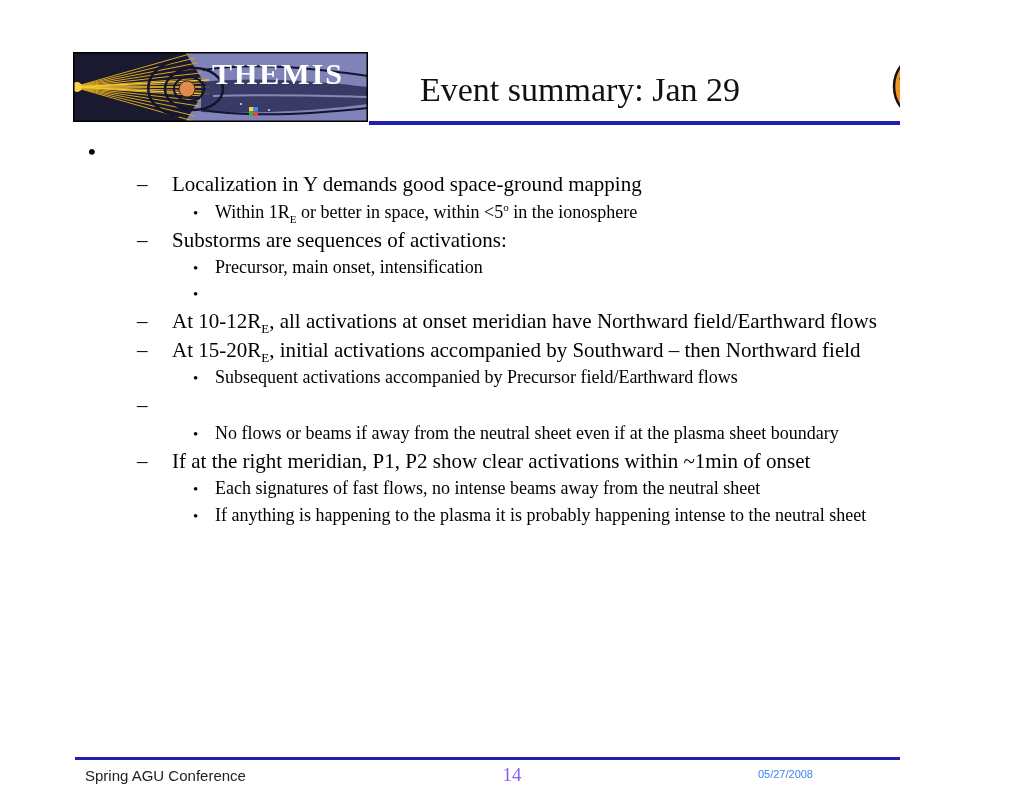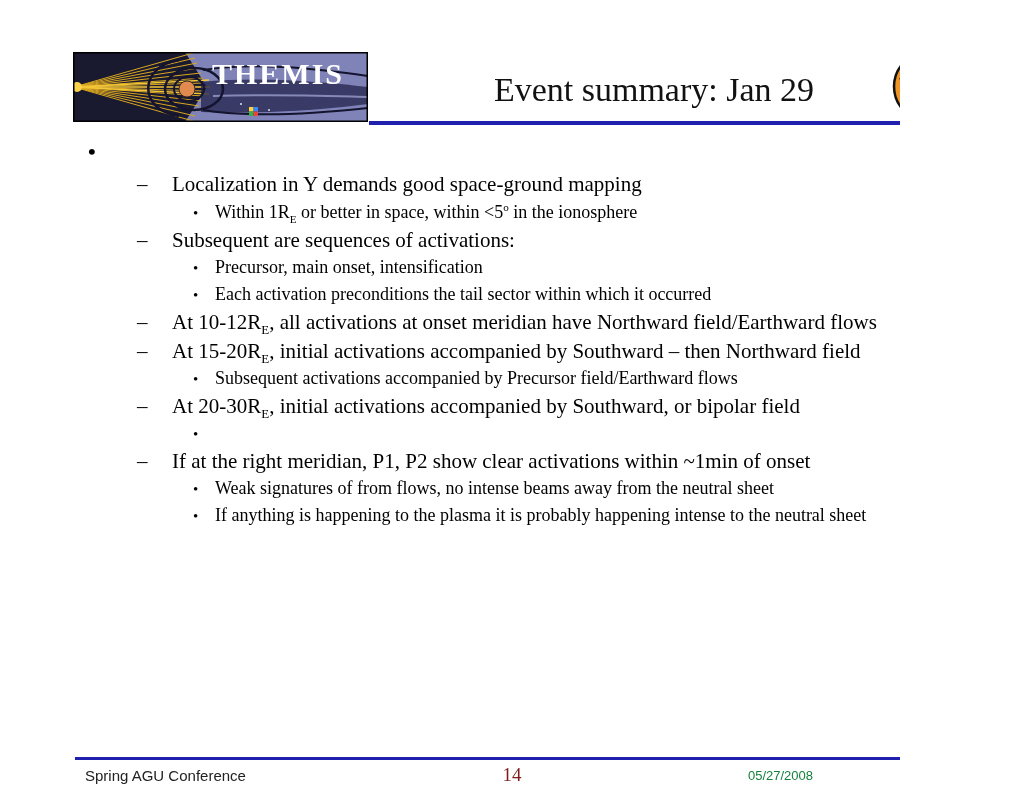--- a/index.html
+++ b/index.html
@@ -9,21 +9,21 @@
     background:#ffffff;
     font-family:"Liberation Serif", serif;
     color:#000;
     overflow:hidden;
     margin-top:24px;
   }
   
   .banner{position:absolute;left:73px;top:28px;width:295px;height:70px;}
   .title{
     position:absolute;left:420px;top:46px;width:468px;height:40px;
-    font-size:34px;line-height:40px;text-align:center;color:#111;
+    font-size:34px;line-height:40px;text-align:left;color:#111;
     white-space:nowrap;
   }
   .hdr-line{position:absolute;left:369px;top:97px;width:586px;height:4px;z-index:0;}
   .logo{position:absolute;left:892px;top:26px;width:73px;height:73px;z-index:2;}
 
   
   .body-list{position:absolute;left:0;top:110px;width:1024px;}
   .row{display:flex;align-items:baseline;}
   .marker{flex:0 0 auto;display:inline-block;}
   .l1{padding-left:88px;font-size:24px;font-weight:bold;line-height:36px;}
@@ -36,25 +36,25 @@
   .row sup{font-size:62%;line-height:0;}
 
   
   .ftr-line{position:absolute;left:75px;top:733px;width:878px;height:3px;}
   .ftr-conf{
     position:absolute;left:85px;top:743px;font-family:"Liberation Sans",sans-serif;
     font-size:15px;color:#222;
   }
   .ftr-page{
     position:absolute;left:0;top:740px;width:1024px;text-align:center;
-    font-size:19px;color:#7f1d1d;
+    font-size:19px;color:#8b5cf6;
   }
   .ftr-date{
     position:absolute;right:87px;top:744px;font-family:"Liberation Sans",sans-serif;
-    font-size:13px;color:#15803d;
+    font-size:11px;color:#3b82f6;
   }
 </style>
 </head>
 <body>
 
 <div class="slide">
 
   <svg class="banner" viewBox="0 0 295 70" aria-hidden="true">
     <rect x="0" y="0" width="295" height="70" fill="#7f83b8"></rect>
 
@@ -148,56 +148,55 @@
       <div class="row l2">
         <span class="marker">–</span>
         <span class="txt">Localization in Y demands good space-ground mapping</span>
       </div>
       <div class="row l3">
         <span class="marker">•</span>
         <span class="txt">Within 1R<sub>E</sub> or better in space, within &lt;5<sup>o</sup> in the ionosphere</span>
       </div>
       <div class="row l2">
         <span class="marker">–</span>
-        <span class="txt">Subsequent are sequences of activations:</span>
+        <span class="txt">Substorms are sequences of activations:</span>
       </div>
       <div class="row l3">
         <span class="marker">•</span>
         <span class="txt">Precursor, main onset, intensification</span>
       </div>
       <div class="row l3">
         <span class="marker">•</span>
-        <span class="txt">Each activation preconditions the tail sector within which it occurred</span>
       </div>
       <div class="row l2">
         <span class="marker">–</span>
         <span class="txt">At 10-12R<sub>E</sub>, all activations at onset meridian have Northward field/Earthward flows</span>
       </div>
       <div class="row l2">
         <span class="marker">–</span>
         <span class="txt">At 15-20R<sub>E</sub>, initial activations accompanied by Southward – then Northward field</span>
       </div>
       <div class="row l3">
         <span class="marker">•</span>
         <span class="txt">Subsequent activations accompanied by Precursor field/Earthward flows</span>
       </div>
       <div class="row l2">
         <span class="marker">–</span>
-        <span class="txt">At 20-30R<sub>E</sub>, initial activations accompanied by Southward, or bipolar field</span>
-      </div>
-      <div class="row l3">
-        <span class="marker">•</span>
+      </div>
+      <div class="row l3">
+        <span class="marker">•</span>
+        <span class="txt">No flows or beams if away from the neutral sheet even if at the plasma sheet boundary</span>
       </div>
       <div class="row l2">
         <span class="marker">–</span>
         <span class="txt">If at the right meridian, P1, P2 show clear activations within ~1min of onset</span>
       </div>
       <div class="row l3">
         <span class="marker">•</span>
-        <span class="txt">Weak signatures of from flows, no intense beams away from the neutral sheet</span>
+        <span class="txt">Each signatures of fast flows, no intense beams away from the neutral sheet</span>
       </div>
       <div class="row l3">
         <span class="marker">•</span>
         <span class="txt">If anything is happening to the plasma it is probably happening intense to the neutral sheet</span>
       </div>
     </div>
 
   <div class="ftr-line" style="background:#2020ae"></div>
   <div class="ftr-conf">Spring AGU Conference</div>
   <div class="ftr-page">14</div>

